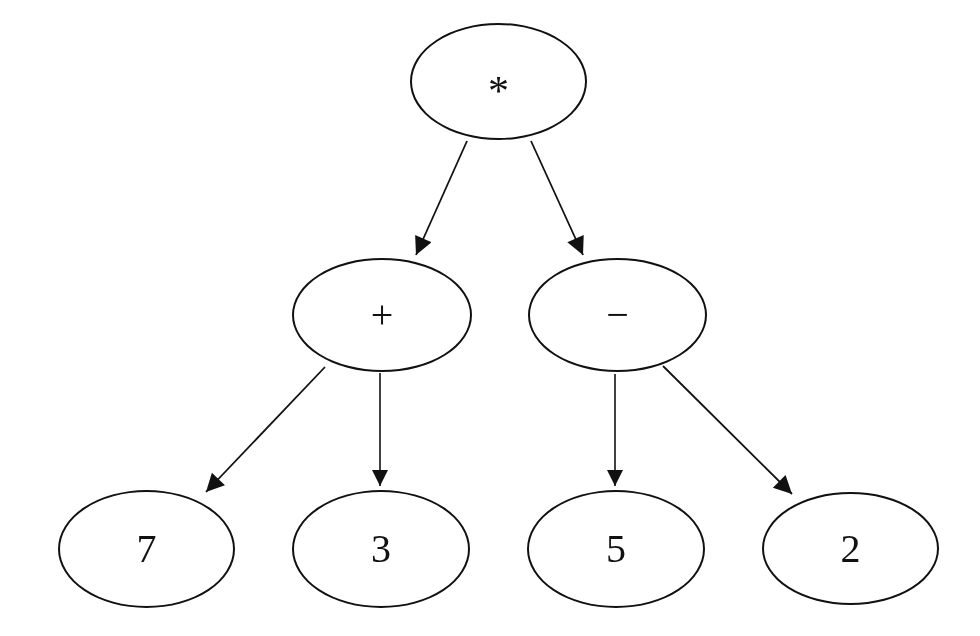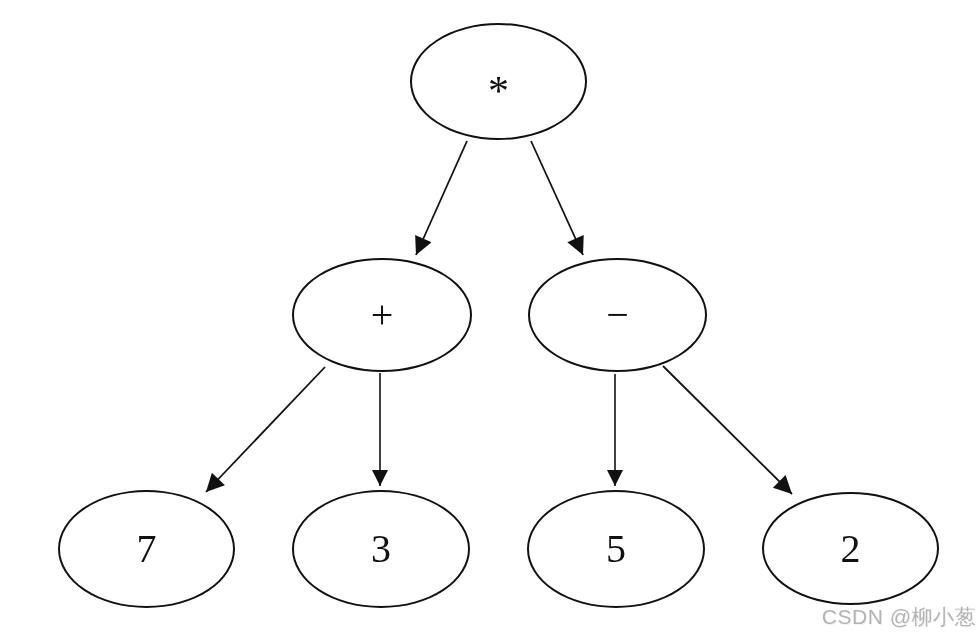--- a/index.html
+++ b/index.html
@@ -85,15 +85,14 @@
   </div>
 
   <div class="node" style="left:527px; top:490px; width:178px; height:118px;">
     <span class="node-label">5</span>
   </div>
 
   <div class="node" style="left:762px; top:492px; width:177px; height:113px;">
     <span class="node-label">2</span>
   </div>
 
-  <div class="watermark">CSDN @柳小葱</div>
 
 </div>
 
 </body></html>

